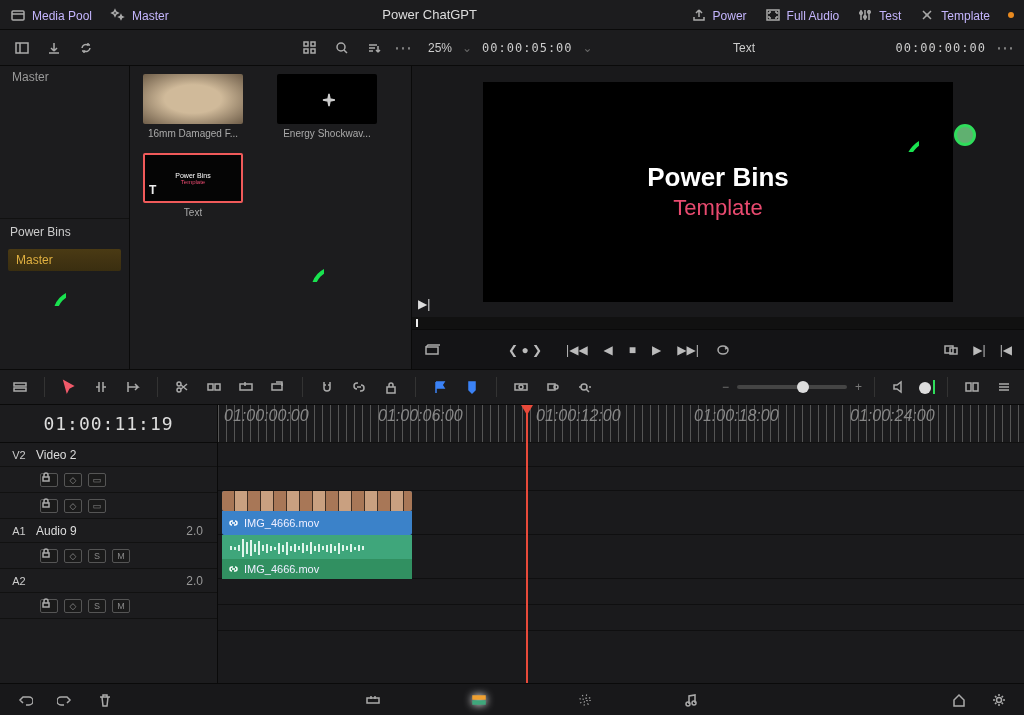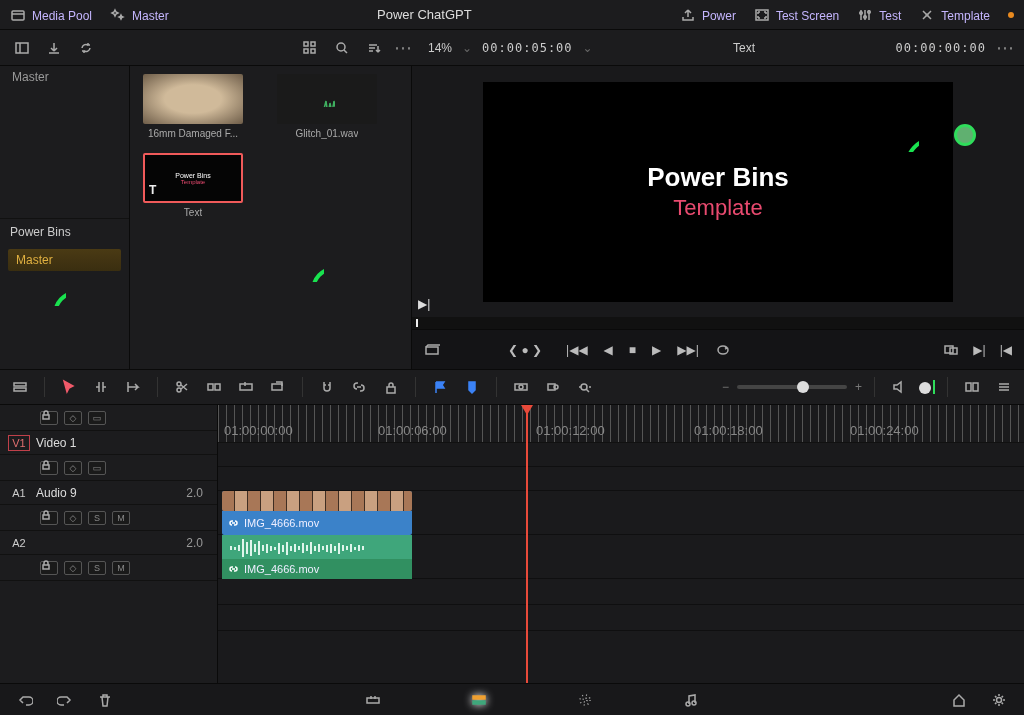--- a/index.html
+++ b/index.html
@@ -85,21 +85,21 @@
     .track { display:flex; align-items:center; height:24px; padding:0 8px; gap:6px; border-bottom:1px solid #111;}
     .track .tag { font-size:11px; color:#ccc; width:22px; text-align:center; padding:1px 0;}
     .track.selV1 .tag { border:1px solid #c0404a; color:#e27070;}
     .track .name { color:#ddd; font-size:12px;}
     .subtrack { height:26px; display:flex;align-items:center; gap:6px; padding-left:40px; border-bottom:1px solid #111;}
     .mini { width:18px;height:14px;border:1px solid #555;border-radius:2px;background:#1a1a1a;display:flex;align-items:center;justify-content:center;font-size:9px;color:#888;cursor:pointer;}
     
     .tl-right { flex:1; position:relative; background:#1a1a1c;}
     .ruler { height:38px; position:relative; border-bottom:1px solid #111;}
     .ruler .ticks { position:absolute;inset:0; background:repeating-linear-gradient(90deg,#555 0 1px, transparent 1px 8px);}
-    .ruler .label { position:absolute; top:18px; font-size:13px; color:#888;}
+    .ruler .label { position:absolute; top:2px; font-size:16px; color:#888;font-style:italic;}
     .playhead { position:absolute; top:0; bottom:0; left:308px; width:2px; background:#e84a3a;}
     .playhead::before{content:"";position:absolute;top:0;left:-5px;width:12px;height:10px;background:#e84a3a;clip-path:polygon(0 0,100% 0,50% 100%);}
     
     .lane { height:24px; border-bottom:1px solid #0f0f10;}
     .lane-clip-area { position:relative; }
     .clip-video { position:absolute; left:4px; top:0; height:20px; width:190px; background:#2e69a2;border-radius:2px; overflow:hidden; display:flex;align-items:flex-end;}
     .clip-video .thumbs { position:absolute;inset:0; background: repeating-linear-gradient(90deg,#a87757 0 12px,#3e2d22 12px 13px,#c9a080 13px 25px,#3e2d22 25px 26px);}
     .clip-label-bar { position:absolute; left:4px; top:20px; height:24px; width:190px; background:#3b82c9; display:flex;align-items:center;padding:0 6px;gap:5px;border-radius:0 0 2px 2px;}
     .clip-label-bar svg{width:11px;height:11px;}
     .cliptxt { color:#eef; font-size:11px;}
@@ -144,21 +144,21 @@
       <svg>
           <path d="M8 10V3m0 0L5 6m3-3l3 3M3 10v3h10v-3"></path>
         </svg>
       <span>Power</span>
     </div>
     <div class="topbar-item">
       <svg>
           <rect x="2" y="3" width="12" height="10"></rect>
           <path d="M4 5h2M4 5v2M12 5h-2M12 5v2M4 11h2M4 11v-2M12 11h-2M12 11v-2"></path>
         </svg>
-      <span>Test Screen</span>
+      <span>Full Audio</span>
     </div>
     <div class="topbar-item">
       <svg>
           <path d="M4 3v10M8 3v10M12 3v10"></path>
           <circle cx="4" cy="6" r="1.3"></circle>
           <circle cx="8" cy="10" r="1.3"></circle>
           <circle cx="12" cy="5" r="1.3"></circle>
         </svg>
       <span>Test</span>
     </div>
@@ -208,21 +208,21 @@
         </svg>
       </div>
     <div class="pbtn">
         <svg>
           <path d="M3 5h8M3 8h6M3 11h4M12 6v6m0 0l-2-2m2 2l2-2"></path>
         </svg>
       </div>
     <div class="ellipsis">⋯</div>
   </div>
   <div class="panelbar-right">
-    <span class="zoom">14%</span>
+    <span class="zoom">25%</span>
     <span style="color:#666;">⌄</span>
     <span class="tc">00:00:05:00</span>
     <span style="color:#666;">⌄</span>
     <span class="clipname">Text</span>
     <span class="dur">00:00:00:00</span>
     <div class="ellipsis">⋯</div>
   </div>
 </div>
 
 <div class="main">
@@ -231,26 +231,26 @@
     <div class="powerbin-label">Power Bins</div>
     <div class="powerbin-master">Master</div>
   </div>
 
   <div class="pool">
     <div class="thumb">
       <div class="img thumb-16mm"></div>
       <div class="cap">16mm Damaged F...</div>
     </div>
     <div class="thumb">
-      <div class="img thumb-audio">
-        <svg width="90" height="36" style="stroke:#3fb060;">
-            <path d="M2 18h3l2-8 2 14 2-12 2 10 2-12 3 16 2-14 2 8 2-10 3 14 2-10 2 4 3-8 2 12 2-8 2 6 2-12 3 14 2-6 2 4 2-10 2 12 2-8 3 4h20"></path>
+      <div class="img thumb-energy">
+        <svg width="20" height="20">
+            <path d="M10 3l1 5 5 1-5 1-1 5-1-5-5-1 5-1z" stroke="#ccc" fill="#ccc"></path>
           </svg>
       </div>
-      <div class="cap">Glitch_01.wav</div>
+      <div class="cap">Energy Shockwav...</div>
     </div>
     <div class="thumb">
       <div class="img thumb-text">
         <div>Power Bins</div>
         <div class="line2">Template</div>
         <div class="t-badge">T</div>
       </div>
       <div class="cap">Text</div>
     </div>
 
@@ -437,34 +437,37 @@
     </div>
   <div class="tbx">
       <svg>
         <path d="M3 5h10M3 8h10M3 11h10"></path>
       </svg>
     </div>
 </div>
 
 <div class="timeline">
   <div class="tl-left">
+    <div class="tl-header-left">
+      <div class="tl-tc">01:00:11:19</div>
+    </div>
+    <div class="track">
+        <span class="tag">V2</span>
+        <span class="name">Video 2</span>
+      </div>
     <div class="subtrack">
       <div class="mini">
           <svg width="10" height="10">
             <rect x="2" y="5" width="6" height="4"></rect>
             <path d="M3 5V3a2 2 0 014 0v2"></path>
           </svg>
         </div>
       <div class="mini">◇</div>
       <div class="mini">▭</div>
     </div>
-    <div class="track selV1">
-        <span class="tag">V1</span>
-        <span class="name">Video 1</span>
-      </div>
     <div class="subtrack">
       <div class="mini">
           <svg width="10" height="10">
             <rect x="2" y="5" width="6" height="4"></rect>
             <path d="M3 5V3a2 2 0 014 0v2"></path>
           </svg>
         </div>
       <div class="mini">◇</div>
       <div class="mini">▭</div>
     </div>

